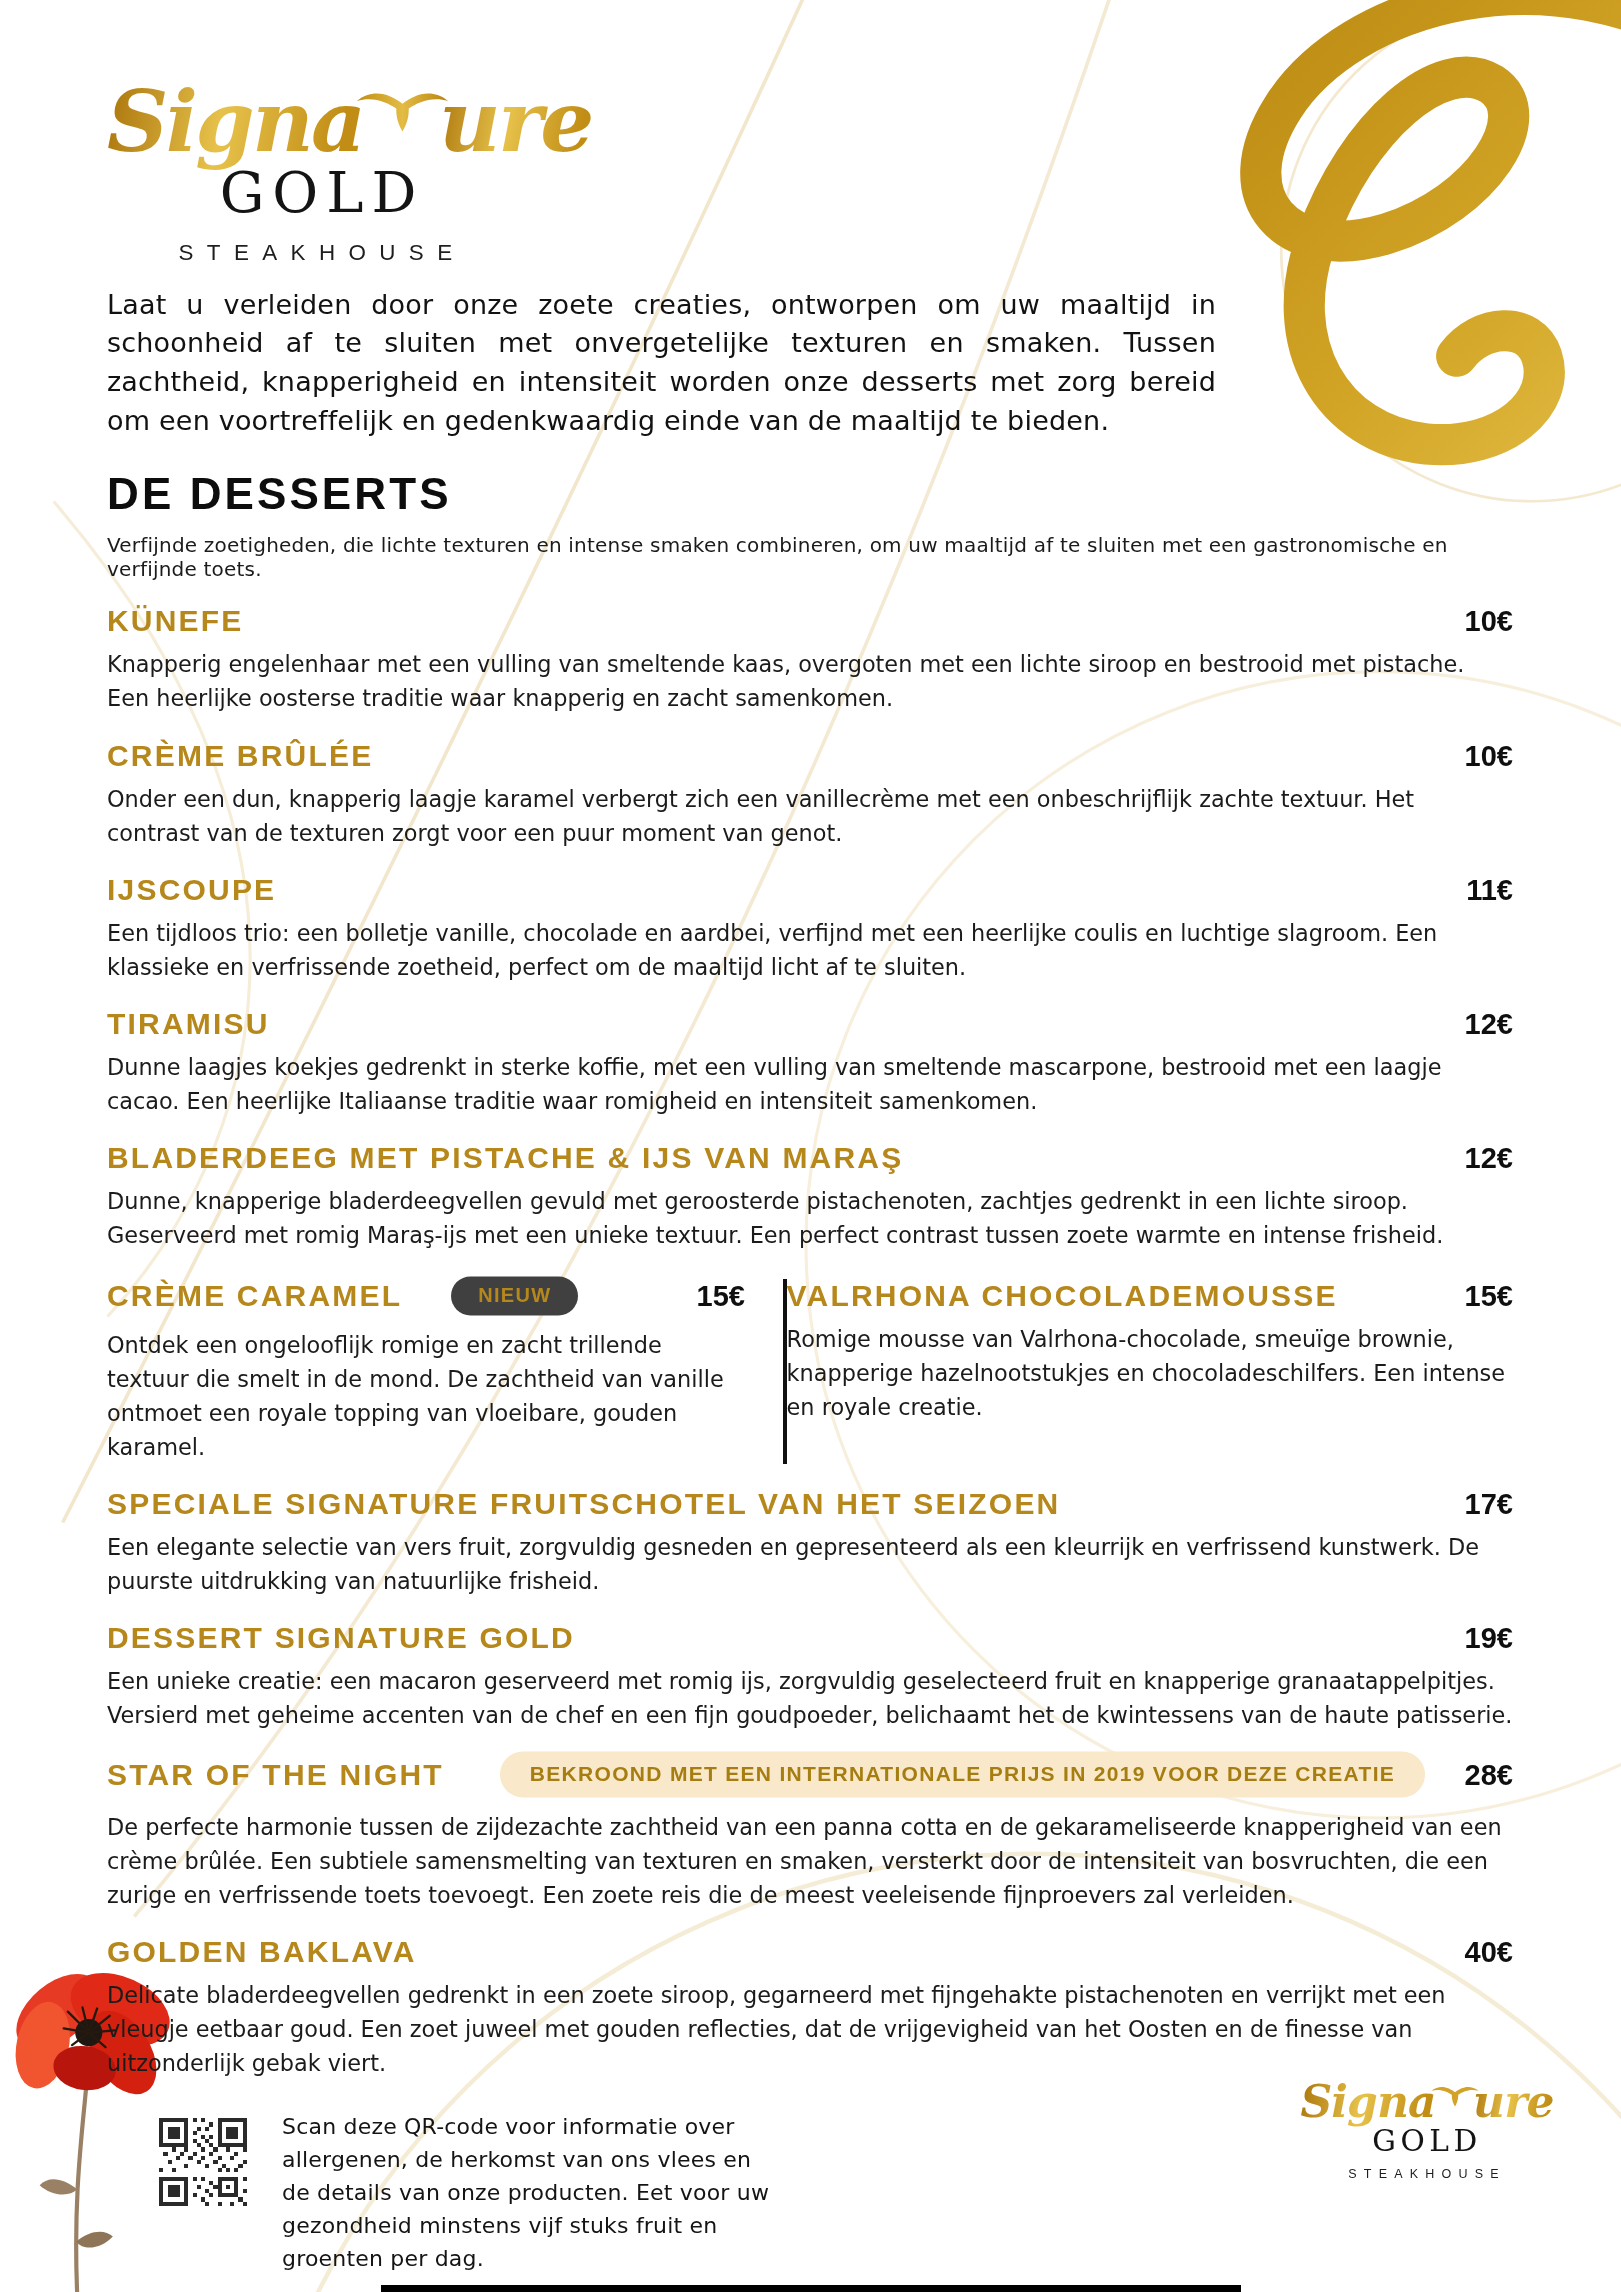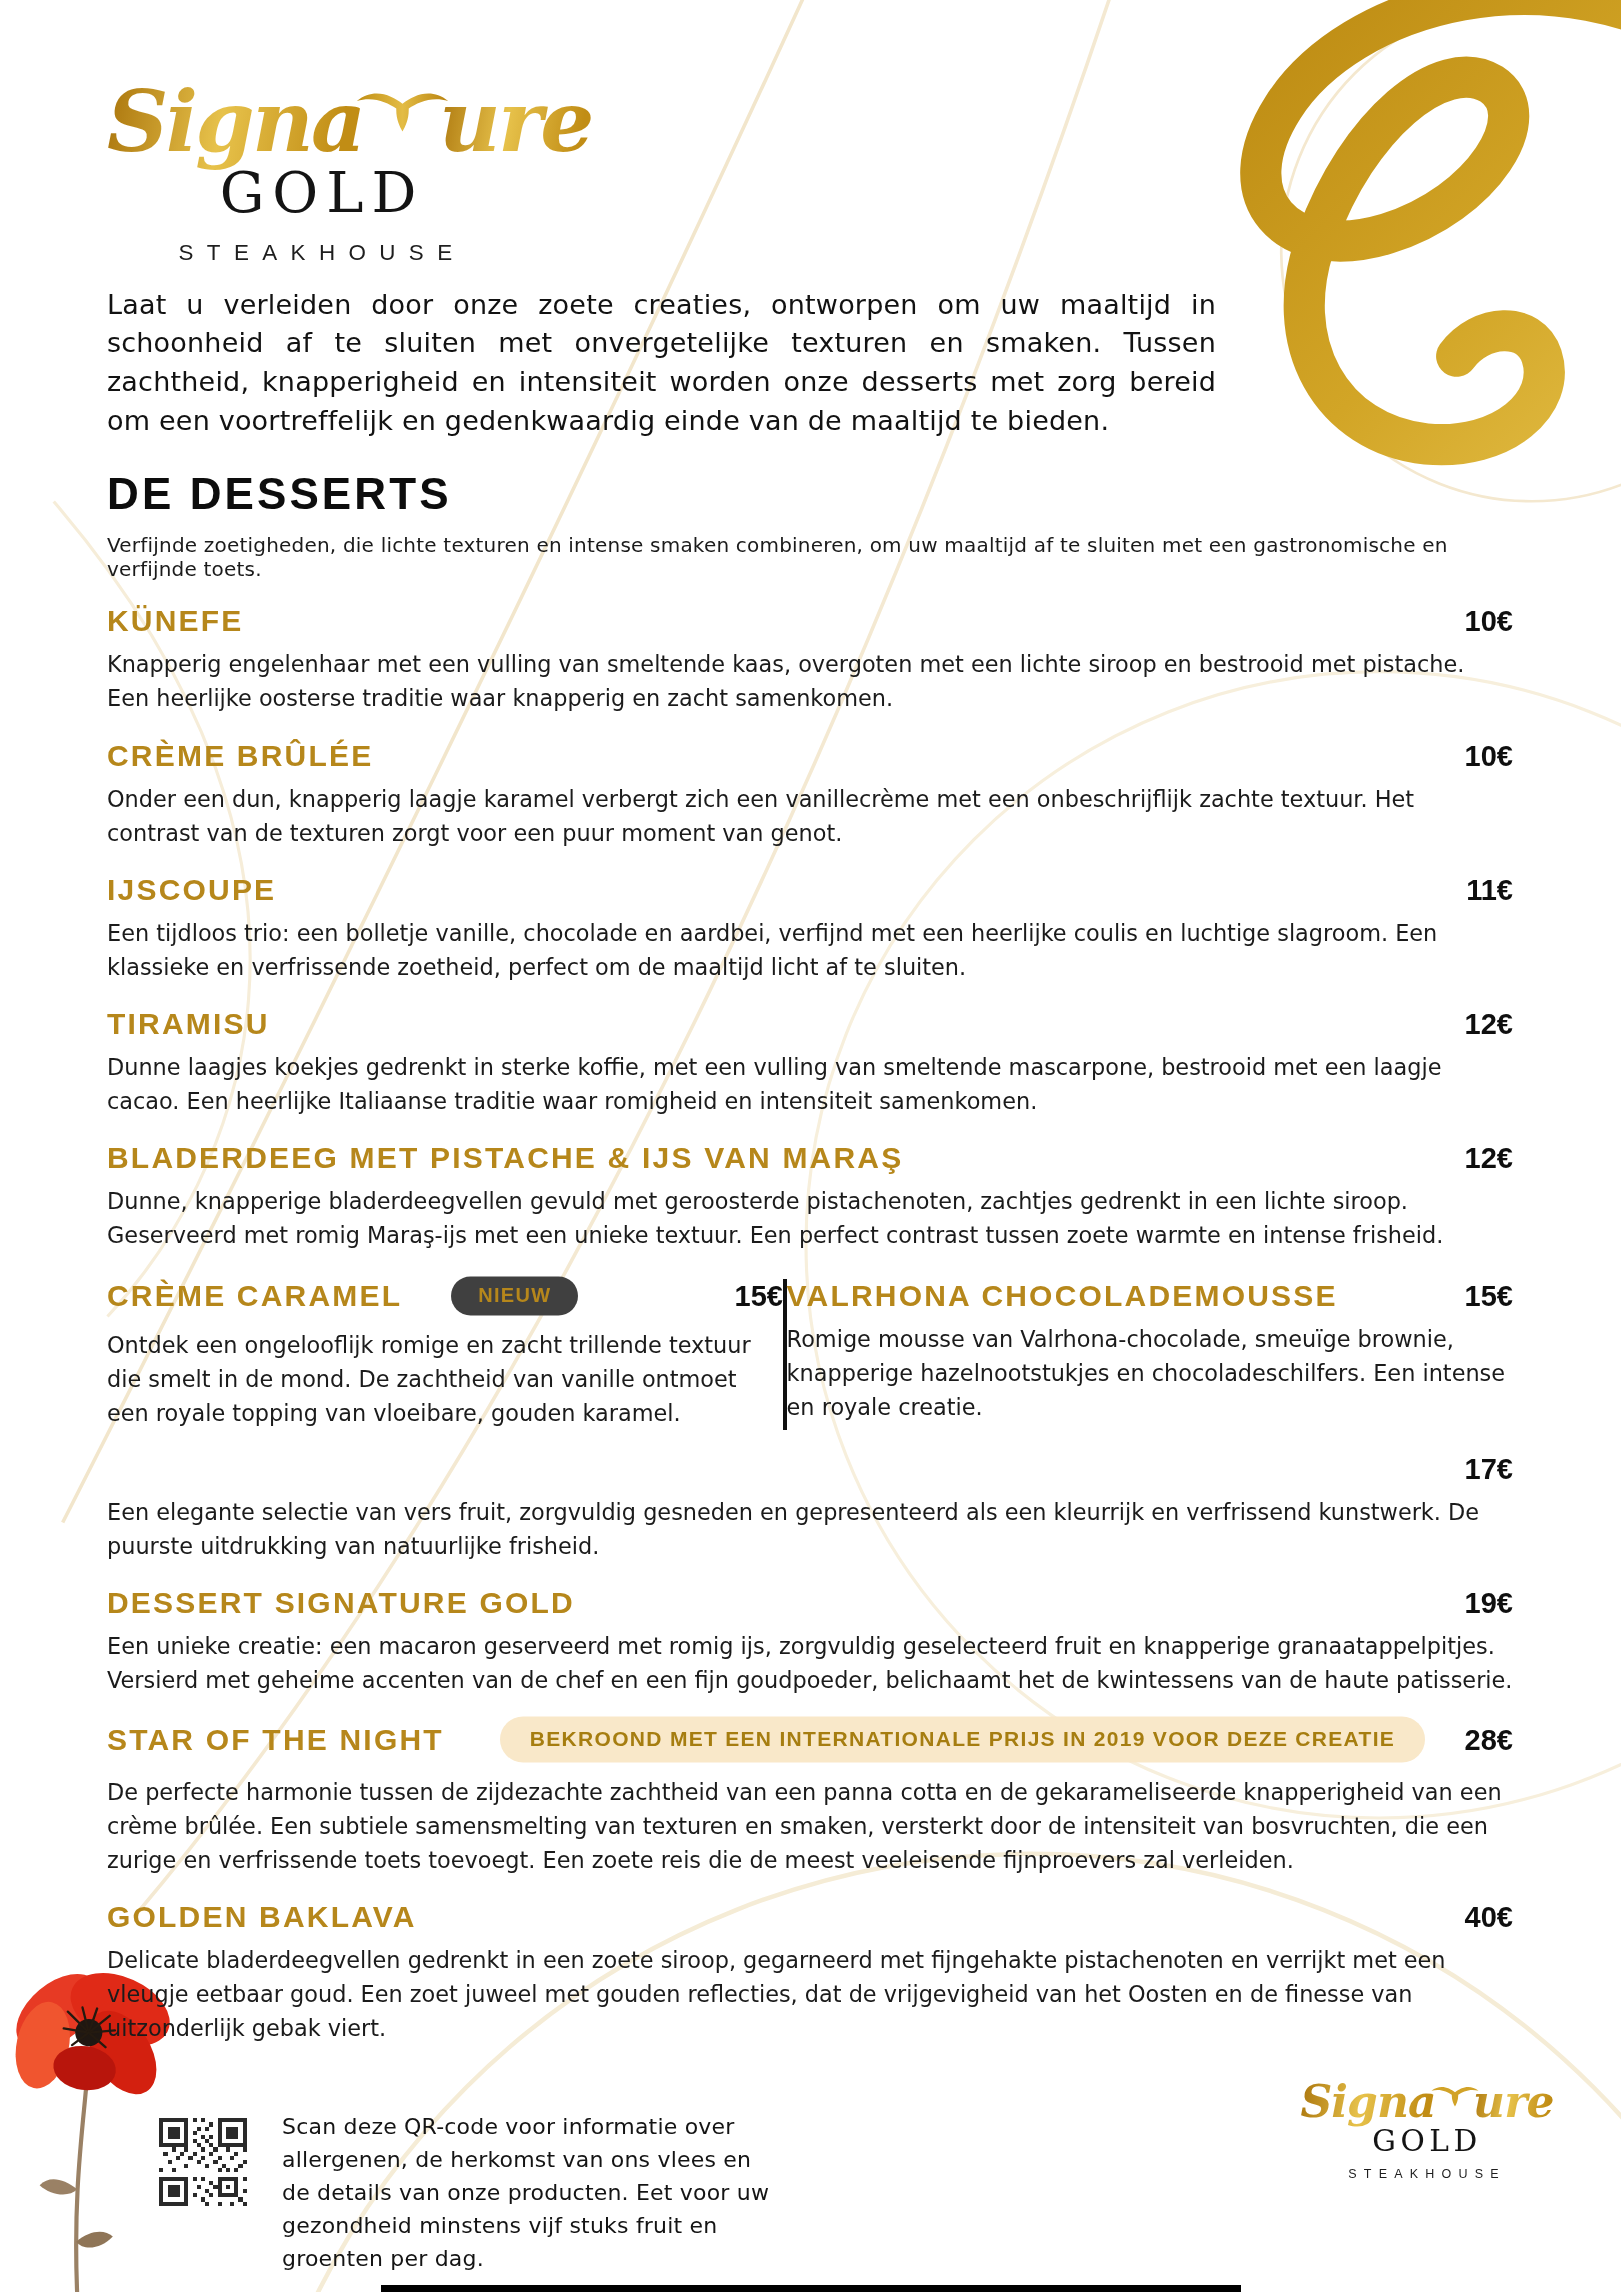--- a/index.html
+++ b/index.html
@@ -62,21 +62,21 @@
   .pill {
     display:inline-block; background:#404040; color:#B6871B; font-weight:bold;
     font-size:20px; letter-spacing:1.3px; padding:8px 27px; border-radius:27px;
     font-family:"Liberation Sans", sans-serif; transform:translateY(-3.6px); white-space:nowrap;
   }
   .pill-new { margin-left:49px; }
   .pill-award { margin-left:56px; background:#F9E8C9; color:#A67D10; font-size:21px; padding:10.7px 30px; }
 
   
   .twocol { display:flex; margin-top:27px; }
-  .col-left  { width:676px; }
+  .col-left  { width:676px; padding-right:38px; }
   .divider   { width:3.6px; background:#101010; }
   .col-right { flex:1; }
   .twocol .item { margin-top:0; }
 
   
   .poppy { position:absolute; left:-10.7px; top:1951px; width:210px; height:345px; z-index:1; }
   .footer { position:absolute; left:151px; top:2110px; display:flex; gap:27px; z-index:2; }
   .qr { width:104px; height:104px; flex:0 0 auto; }
   .qr-text { width:491px; font-size:22px; line-height:1.5; color:#141414; letter-spacing:0.2px; }
 
@@ -197,20 +197,21 @@
               <h3 class="item-name">VALRHONA CHOCOLADEMOUSSE</h3>
               <span class="price">15€</span>
             </div>
             <p class="item-desc">Romige mousse van Valrhona-chocolade, smeuïge brownie, knapperige hazelnootstukjes en chocoladeschilfers. Een intense en royale creatie.</p>
           </div>
         </div>
       </div>
 
       <div class="item">
         <div class="item-head">
+          <h3 class="item-name">SPECIALE SIGNATURE FRUITSCHOTEL VAN HET SEIZOEN</h3>
           <span class="price">17€</span>
         </div>
         <p class="item-desc">Een elegante selectie van vers fruit, zorgvuldig gesneden en gepresenteerd als een kleurrijk en verfrissend kunstwerk. De puurste uitdrukking van natuurlijke frisheid.</p>
       </div>
 
       <div class="item">
         <div class="item-head">
           <h3 class="item-name">DESSERT SIGNATURE GOLD</h3>
           <span class="price">19€</span>
         </div>

